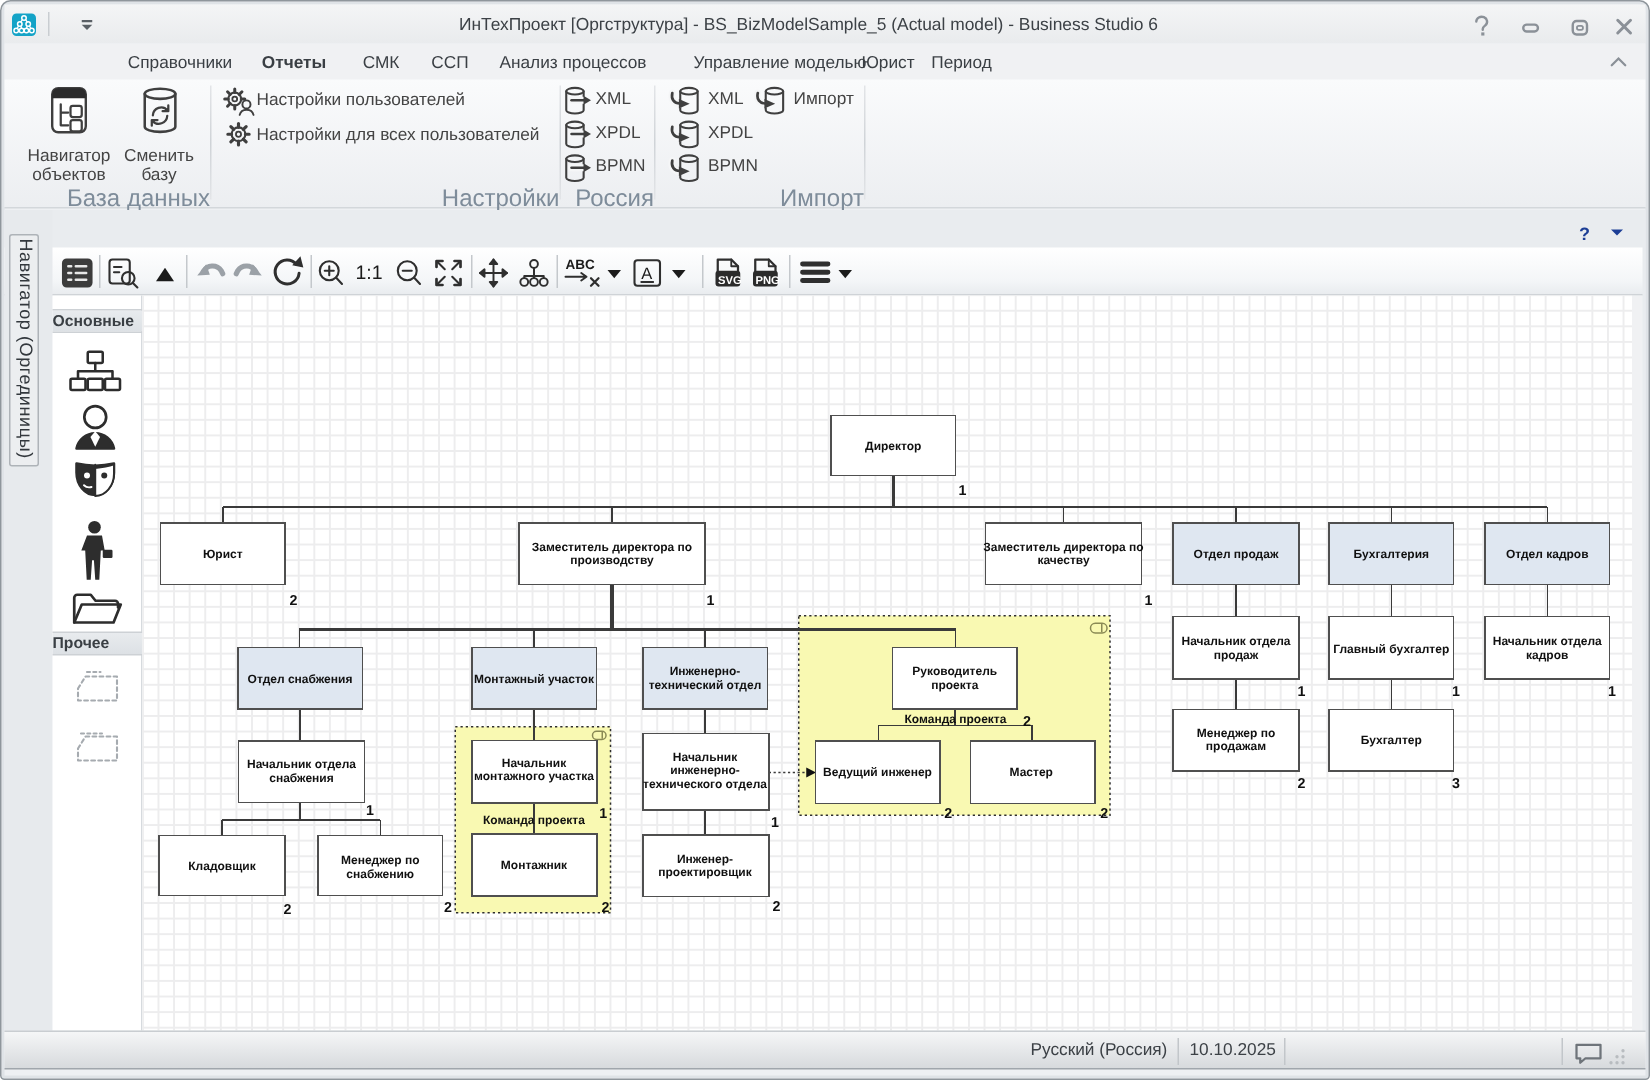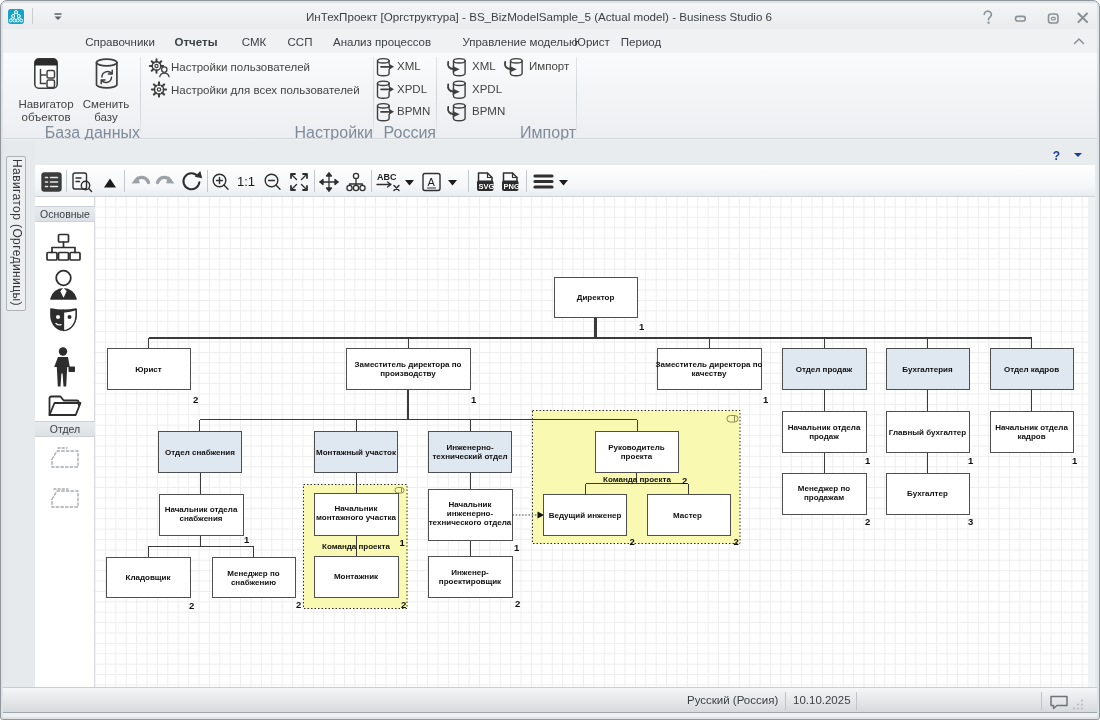--- a/index.html
+++ b/index.html
@@ -43,21 +43,21 @@
 
 #navstrip{position:absolute;left:2px;top:139px;width:32px;height:547px;background:#e7eaed;}
 #navtab{position:absolute;left:3px;top:16px;width:20px;height:155px;background:#eceef0;
  border:1px solid #aeb3b8;border-radius:2px;}
 #navtxt{position:absolute;left:3px;top:2px;writing-mode:vertical-rl;
  font-size:12px;letter-spacing:0.4px;color:#33383d;white-space:nowrap;}
 #palette{position:absolute;left:34px;top:196px;width:60px;height:490px;background:#fff;
  border-right:1px solid #d6dade;}
 .phead{position:absolute;left:0;width:60px;height:16px;background:linear-gradient(#e8ebee,#dde1e5);
  border-top:1px solid #cdd1d5;border-bottom:1px solid #cdd1d5;
- font-size:10.5px;color:#3a3f44;text-align:center;line-height:15px;}
+ font-size:10.5px;color:#3a3f44;text-align:left;line-height:15px;font-weight:bold;}
 
 #canvas{position:absolute;left:94px;top:196px;width:993px;height:490px;background:#fff;
  background-image:linear-gradient(#ededee 1px,transparent 1px),linear-gradient(90deg,#ededee 1px,transparent 1px);
  background-size:10.4px 10.4px;background-position:-0.4px -0.9px;}
 #vscroll{position:absolute;left:1087px;top:196px;width:7px;height:490px;background:#f0f1f3;}
 
 #statusbar{position:absolute;left:2px;top:686px;width:1094px;height:26px;
  background:linear-gradient(#f5f6f7,#d7dadd);border-top:1px solid #c9cdd1;border-bottom:1px solid #a0a6ac;
  font-size:11.5px;color:#3c4146;}
 .ssep{position:absolute;top:4px;height:18px;width:1px;background:#c2c6ca;}
@@ -290,21 +290,21 @@
     <div class="tsep" style="left:465px;"></div>
     <div class="tsep" style="left:523px;"></div>
   </div>
   <div id="navstrip">
     <div id="navtab">
         <div id="navtxt">Навигатор (Оргединицы)</div>
       </div>
   </div>
   <div id="palette">
     <div class="phead" style="top:9px;">Основные</div>
-    <div class="phead" style="top:224px;">Отдел</div>
+    <div class="phead" style="top:224px;">Прочее</div>
     <svg class="abs" style="left:0;top:26px;" width="60" height="460" fill="none" stroke="#2d2d2d" stroke-width="1.7" stroke-linecap="round" stroke-linejoin="round">
 
       <g stroke-width="1.7">
         <rect x="23.5" y="11.5" width="10" height="7.5" rx="1"></rect>
         <rect x="12" y="29.5" width="10" height="7.5" rx="1"></rect>
         <rect x="23.5" y="29.5" width="10" height="7.5" rx="1"></rect>
         <rect x="35" y="29.5" width="10" height="7.5" rx="1"></rect>
         <path d="M28.5 19 v5.5 M17 29.5 v-5 h23 v5 M28.5 24.5 v0"></path>
       </g>
 

